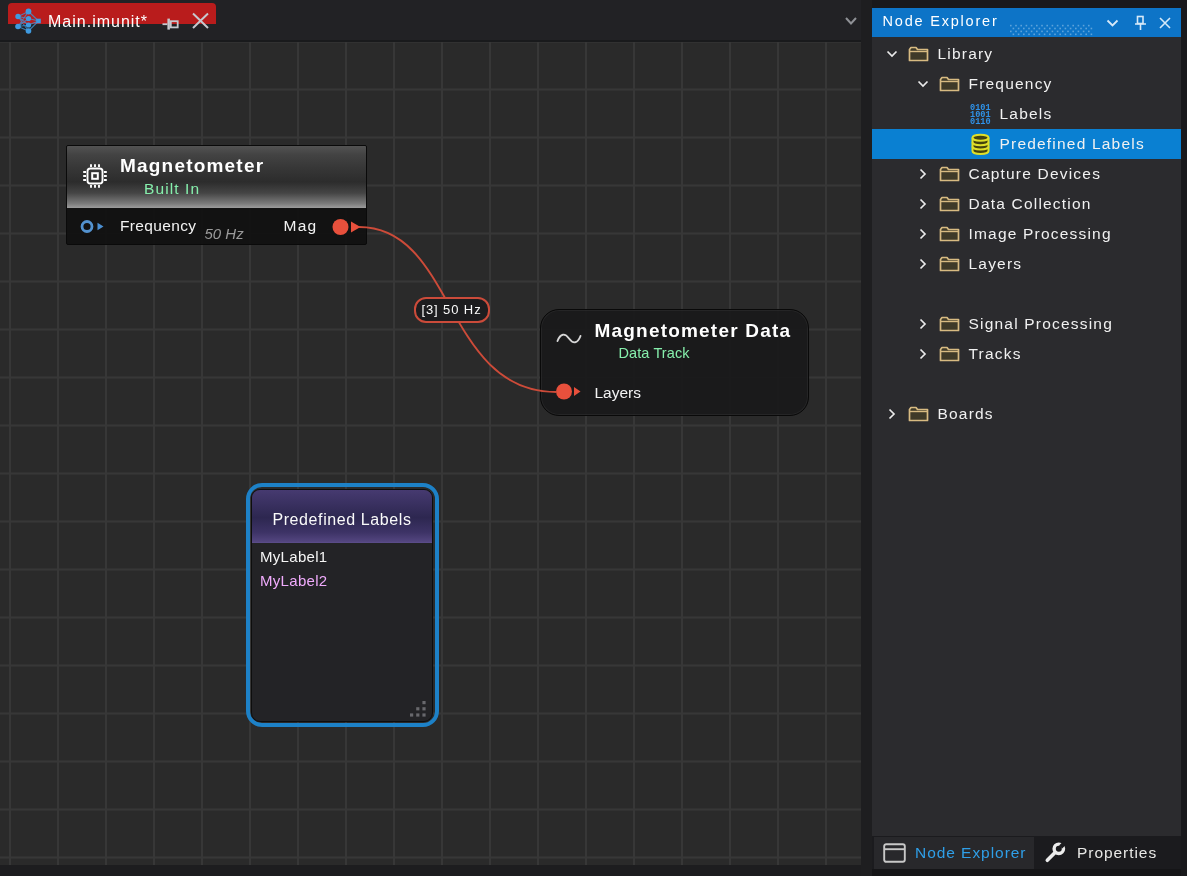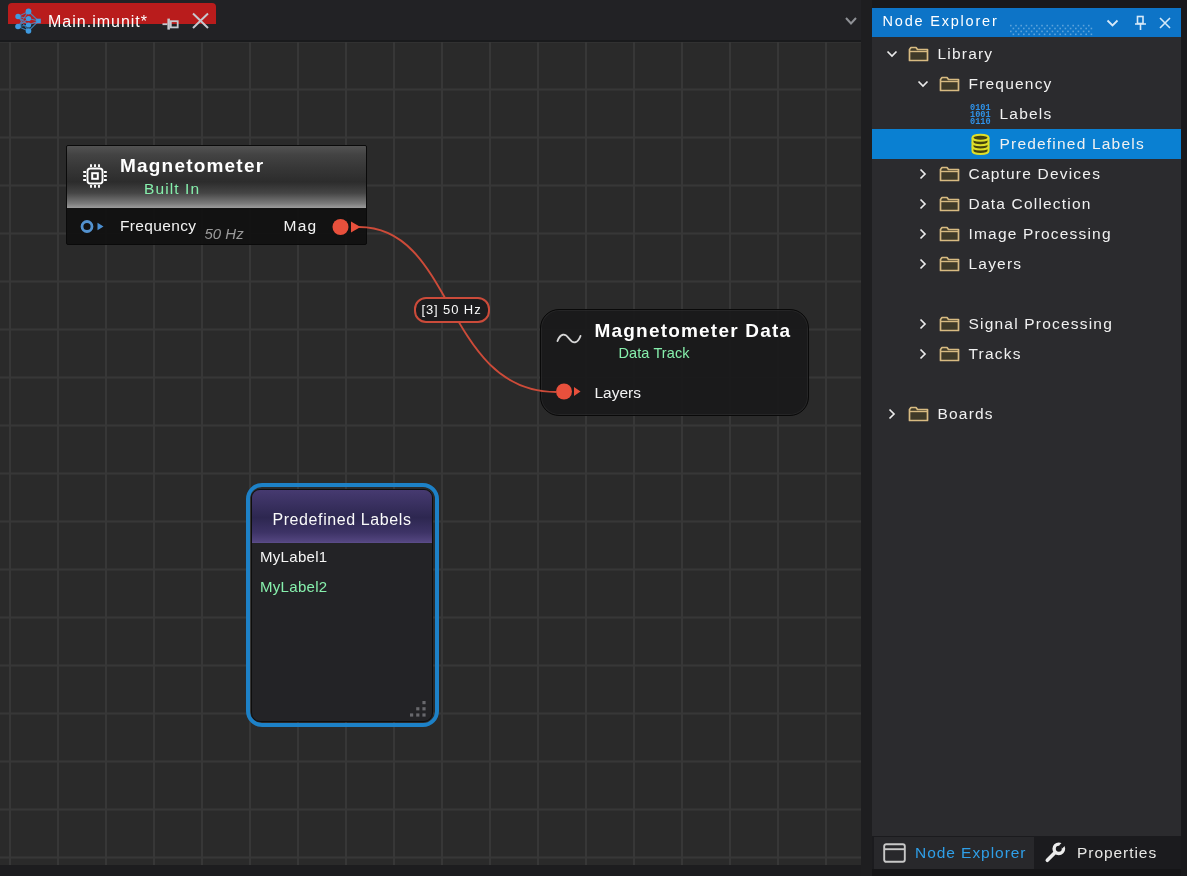--- a/index.html
+++ b/index.html
@@ -54,21 +54,21 @@
 
   
   #node3sel { left:245.5px; top:483px; width:193px; height:244px; border-radius:16px;
      border:4.5px solid #1d81c7; }
   #node3 { left:251px; top:488.5px; width:182px; height:233px; border-radius:9px;
      background:#232326; border:1px solid #0d0d0d; overflow:hidden; }
   #node3 .hdr { left:0; top:0; width:100%; height:53px; text-align:center;
      background:linear-gradient(180deg,#463a70 0%,#3a3161 25%,#2d2750 52%,#3d3366 80%,#53457f 97%,#5d4e8c 100%); }
   #node3 .hdr span { position:relative; top:21px; color:#fafafa; font-size:16px; letter-spacing:0.6px; }
   #node3 .lbl1 { left:8px; top:58.5px; color:#f5f5f5; font-size:15px; letter-spacing:0.3px; }
-  #node3 .lbl2 { left:8px; top:82.5px; color:#86efac; font-size:15px; letter-spacing:0.3px;margin-top:6px; }
+  #node3 .lbl2 { left:8px; top:82.5px; color:#f0abfc; font-size:15px; letter-spacing:0.3px; }
   #node3 .grip { left:158px; top:211px; }
 
   
   #wires { left:0; top:40px; width:861px; height:825px; pointer-events:none; }
   #wlabel { left:413.5px; top:296.5px; width:76px; height:26px; background:#1d1d1f;
      border:2px solid #cb4b3a; border-radius:12px; color:#fafafa; font-size:13px; letter-spacing:0.9px;
      text-align:center; line-height:22px; }
 
   
   #panel { left:872px; top:0; width:309px; height:632px; }

